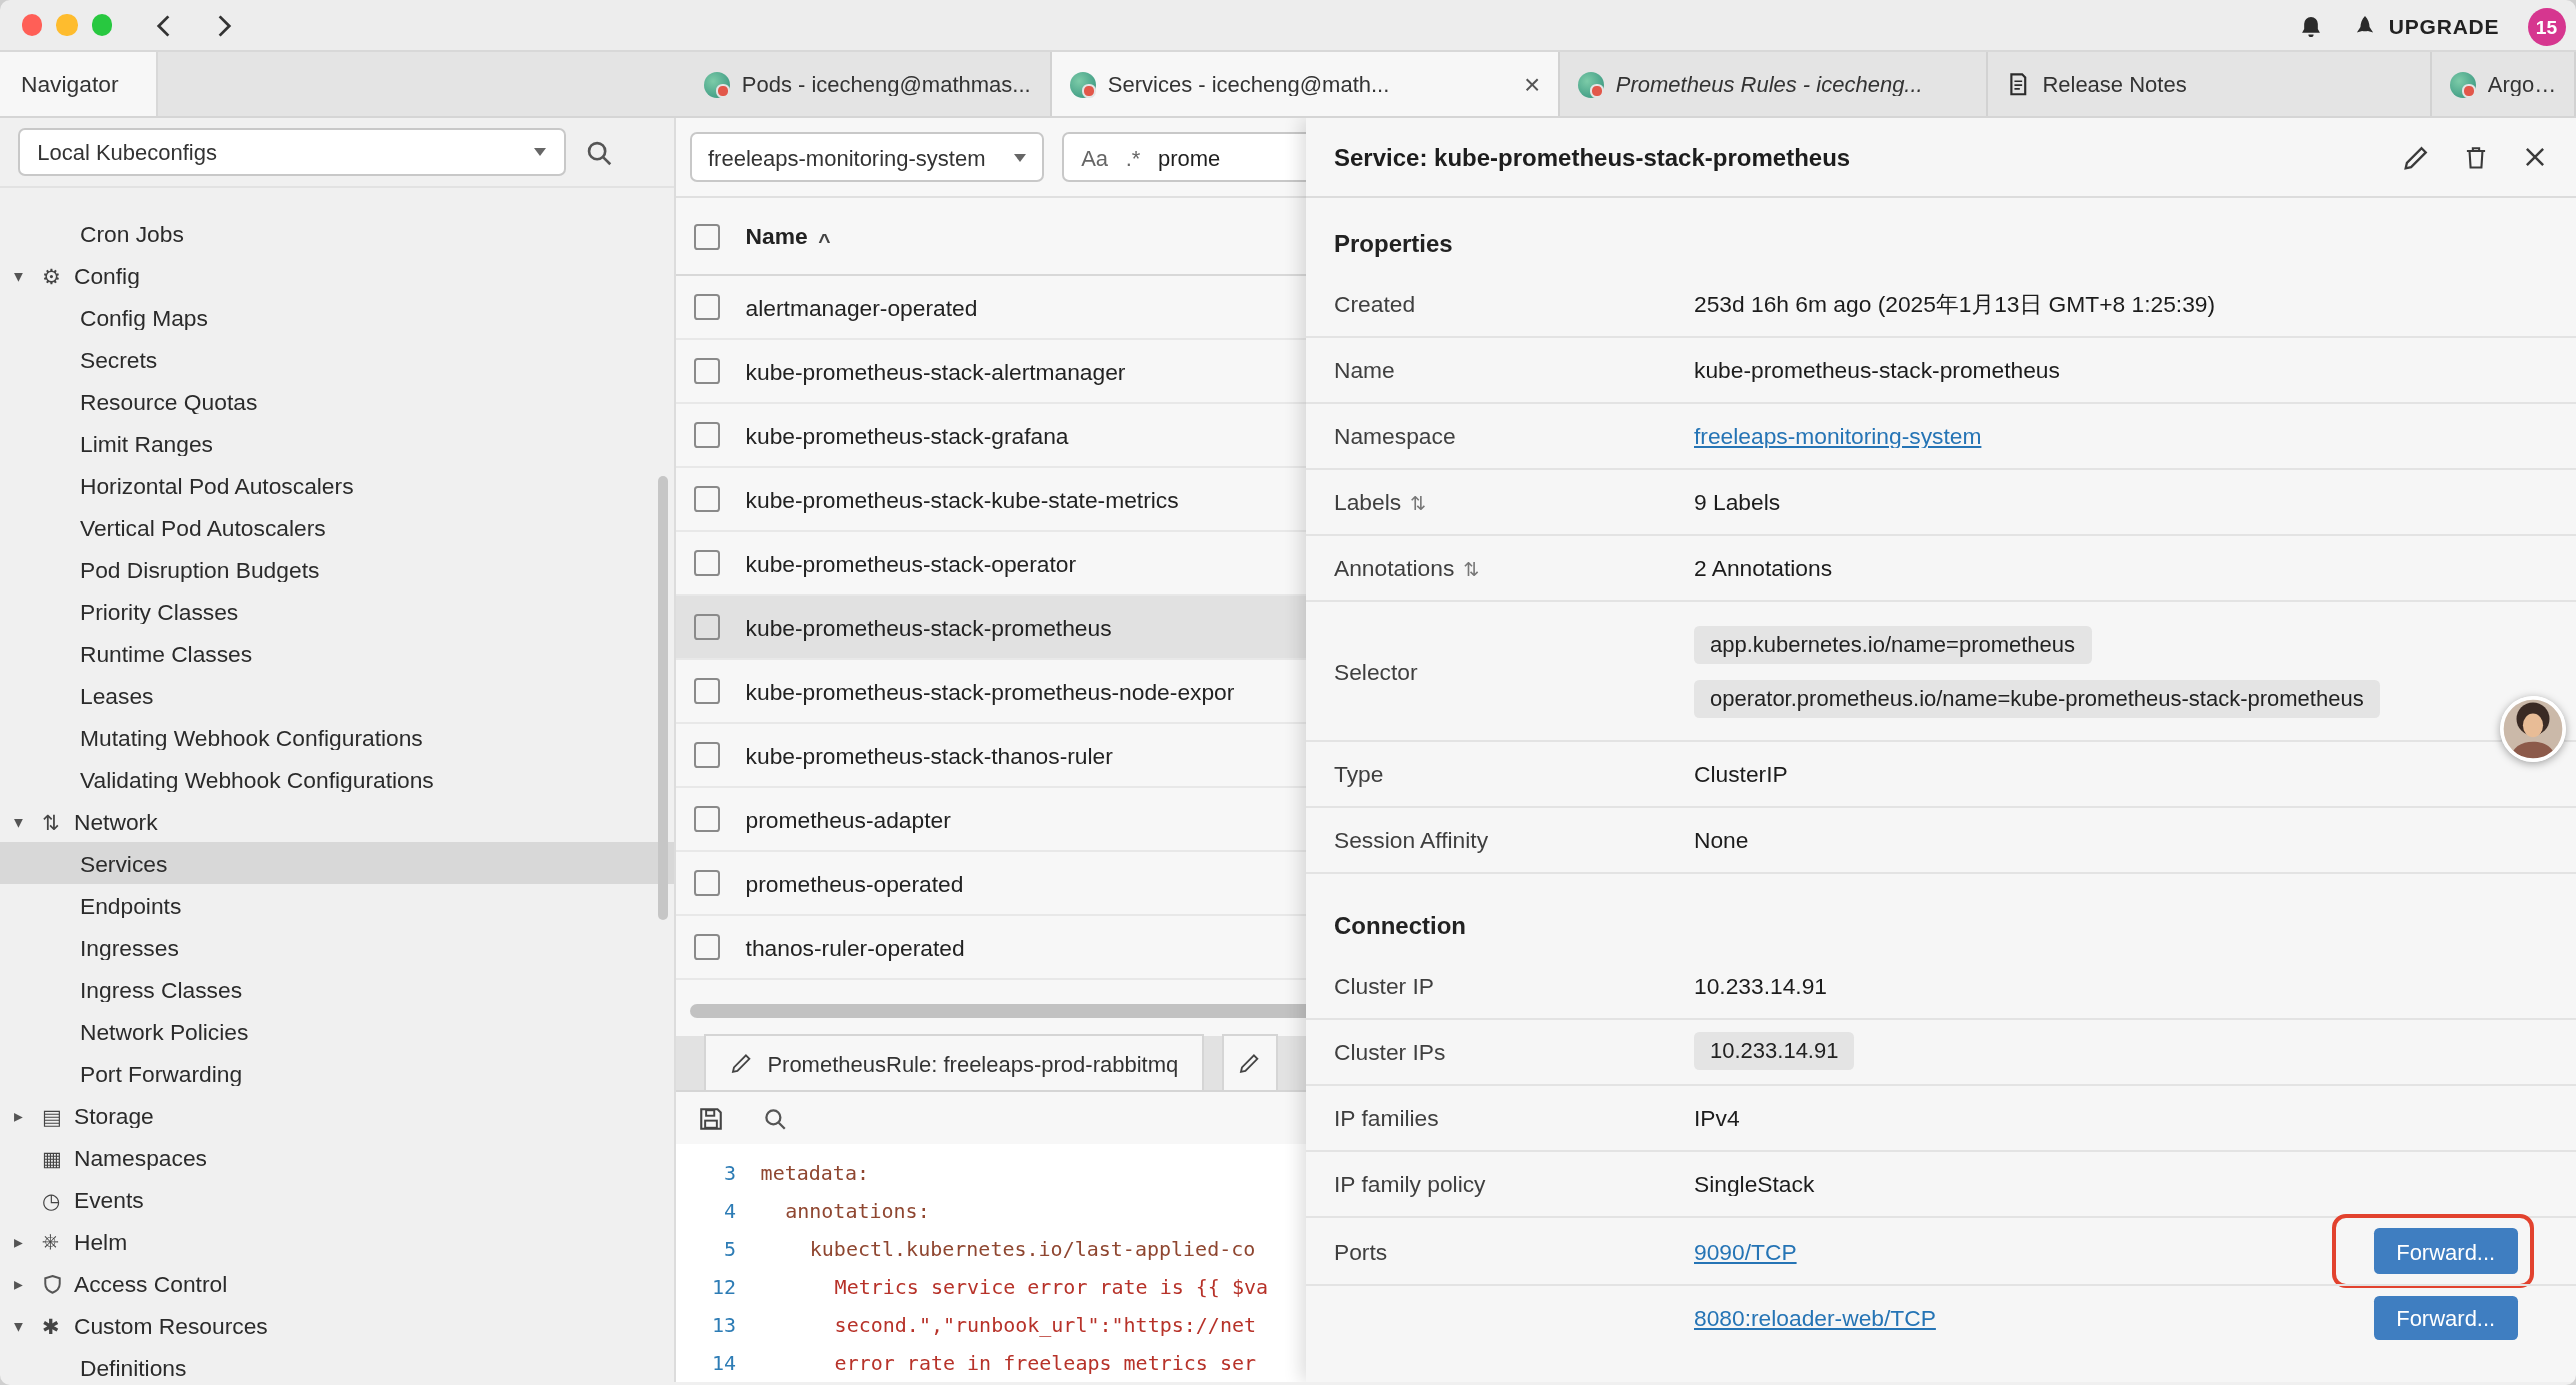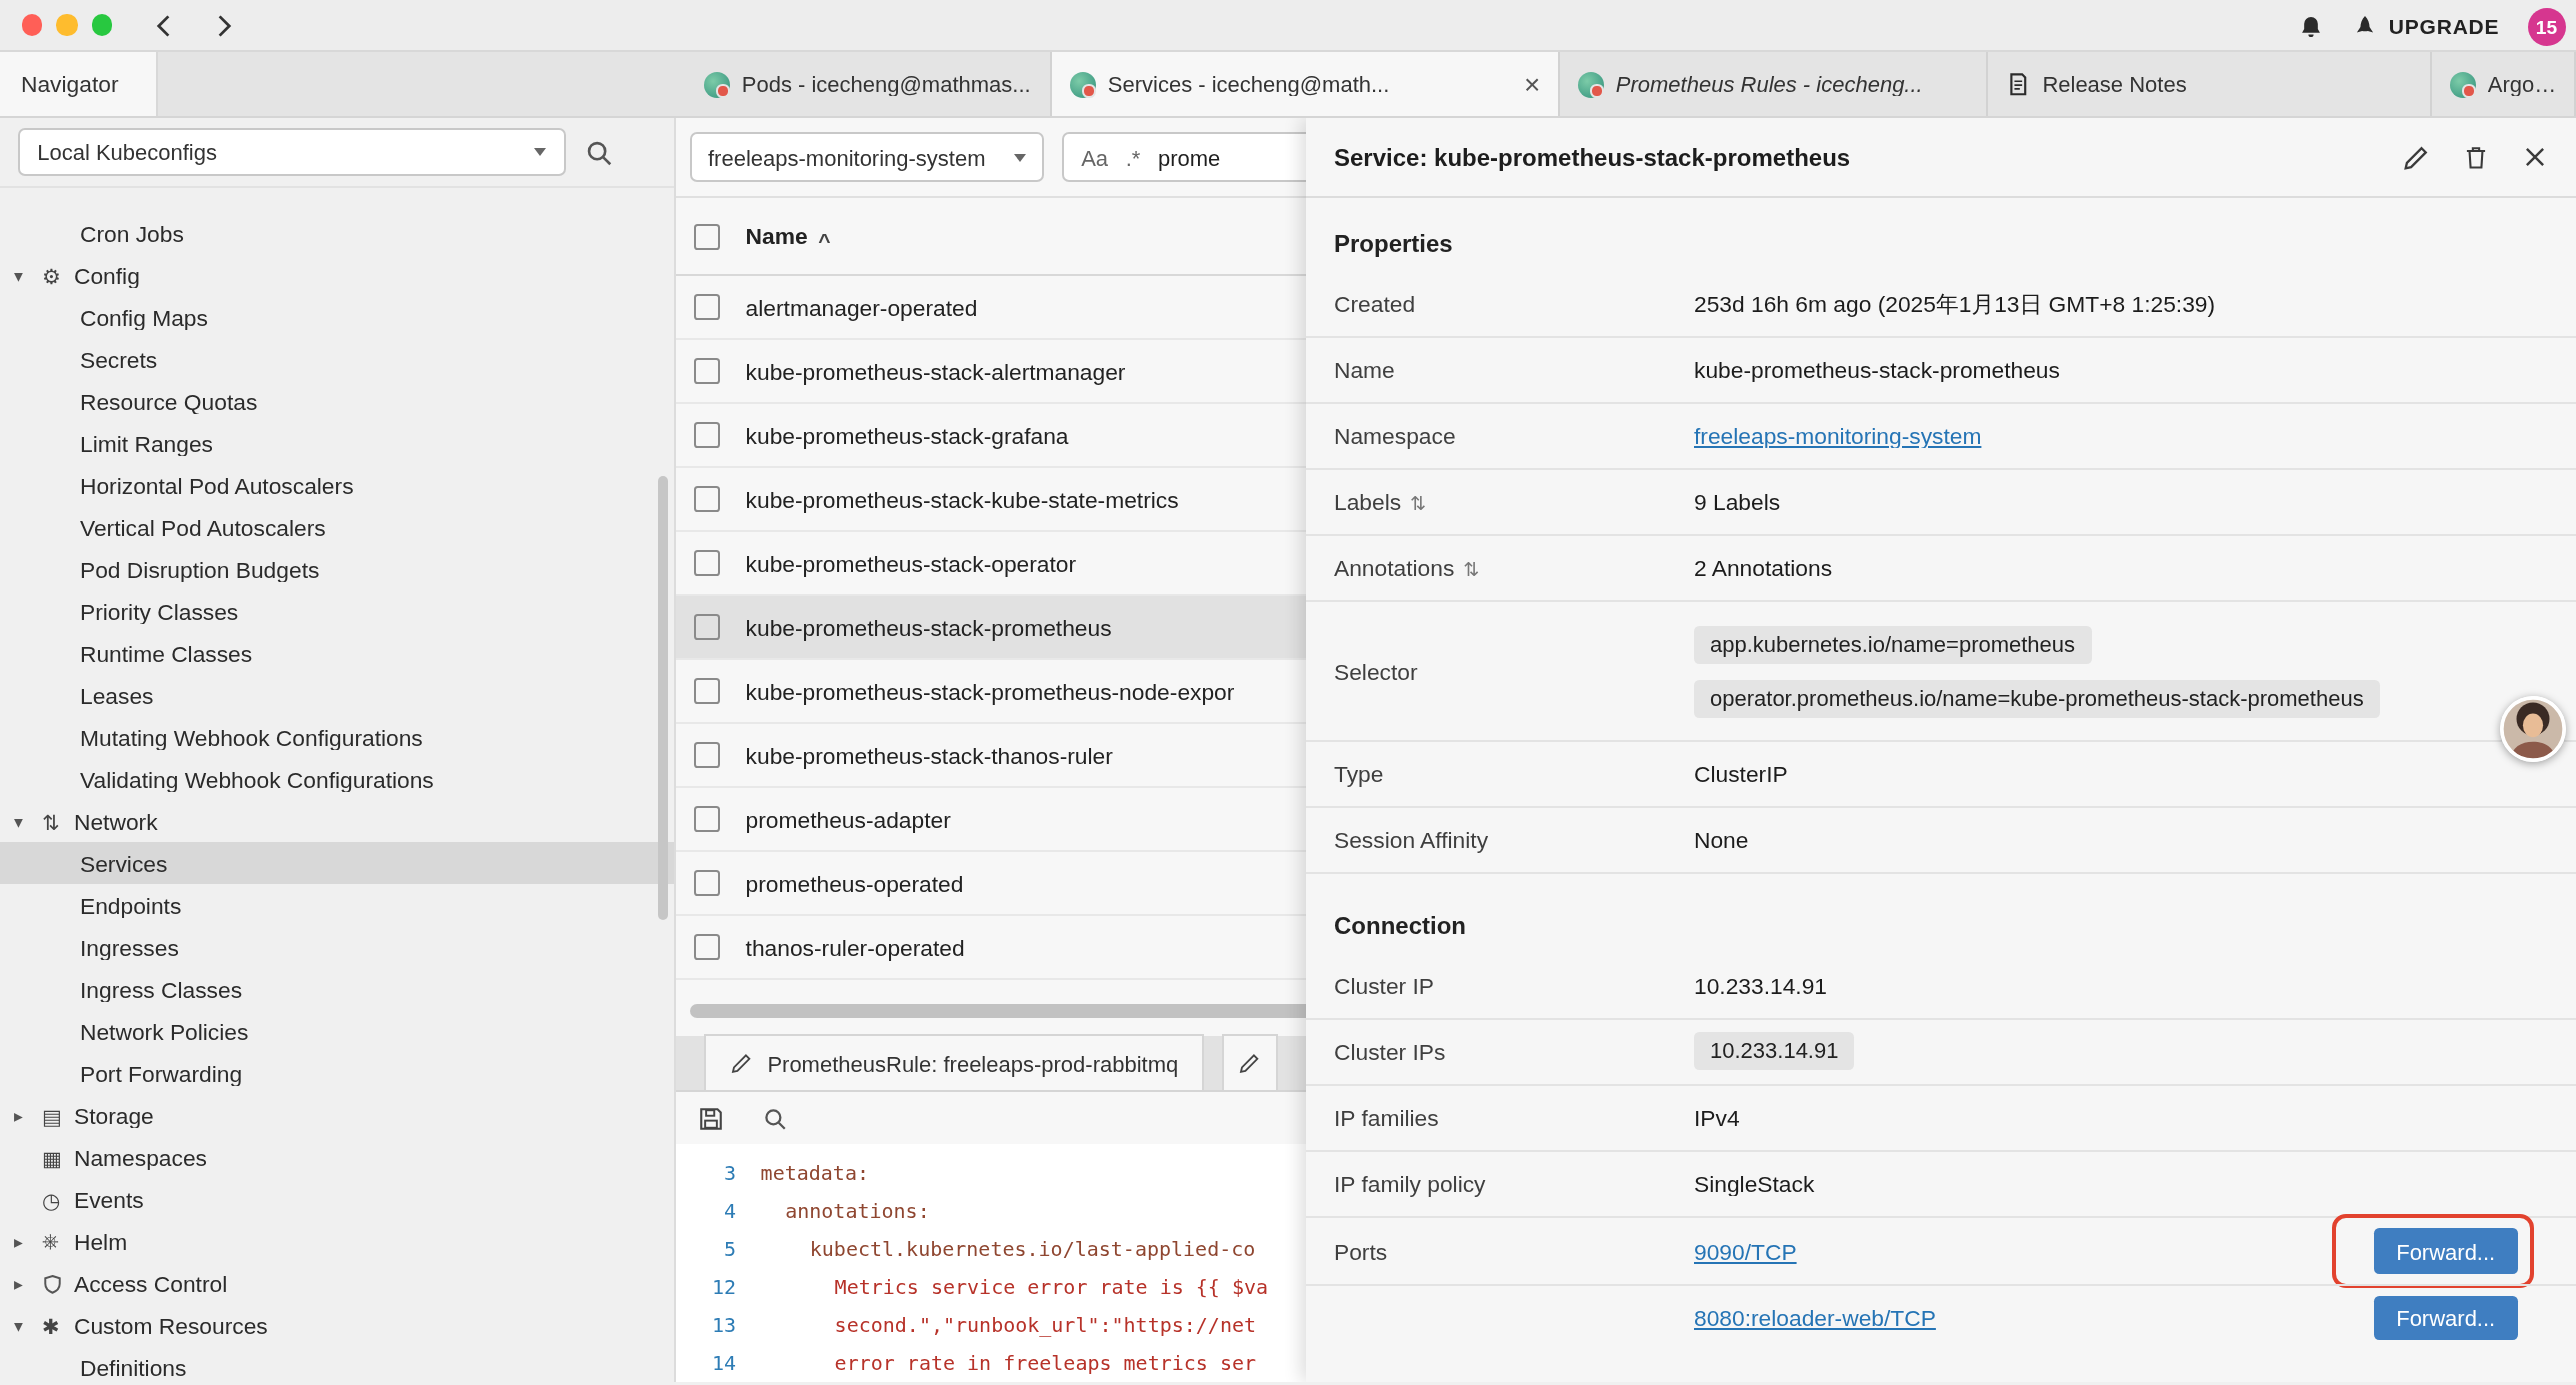--- a/index.html
+++ b/index.html
@@ -1,16 +1,16 @@
 <!DOCTYPE html>
 <html style="font-size:14px"><head>
 <meta charset="utf-8">
 <style>
   html,body{margin:0;padding:0;background:#cfcfcf;}
-  .viewport{width:2576px;height:1385px;overflow:hidden;position:relative;}
+  .viewport{width:2576px;height:1385px;overflow:hidden;position:relative;border-radius:10px;}
   .app{width:1288px;height:693px;transform:scale(2);transform-origin:0 0;
        font-family:"Liberation Sans",sans-serif;color:#222;background:#f0f0f0;
        position:relative;overflow:hidden;}
 
   
   .titlebar{height:26px;background:#ededed;border-bottom:0.9px solid #d8d8d8;
     display:flex;align-items:center;position:relative;box-sizing:border-box;}
   .traffic{display:flex;gap:7px;margin-left:10.5px;}
   .tl{width:10.5px;height:10.5px;border-radius:50%;display:inline-block;}
   .tl.red{background:#ff5f57;}.tl.yellow{background:#febc2e;}.tl.green{background:#28c840;}

